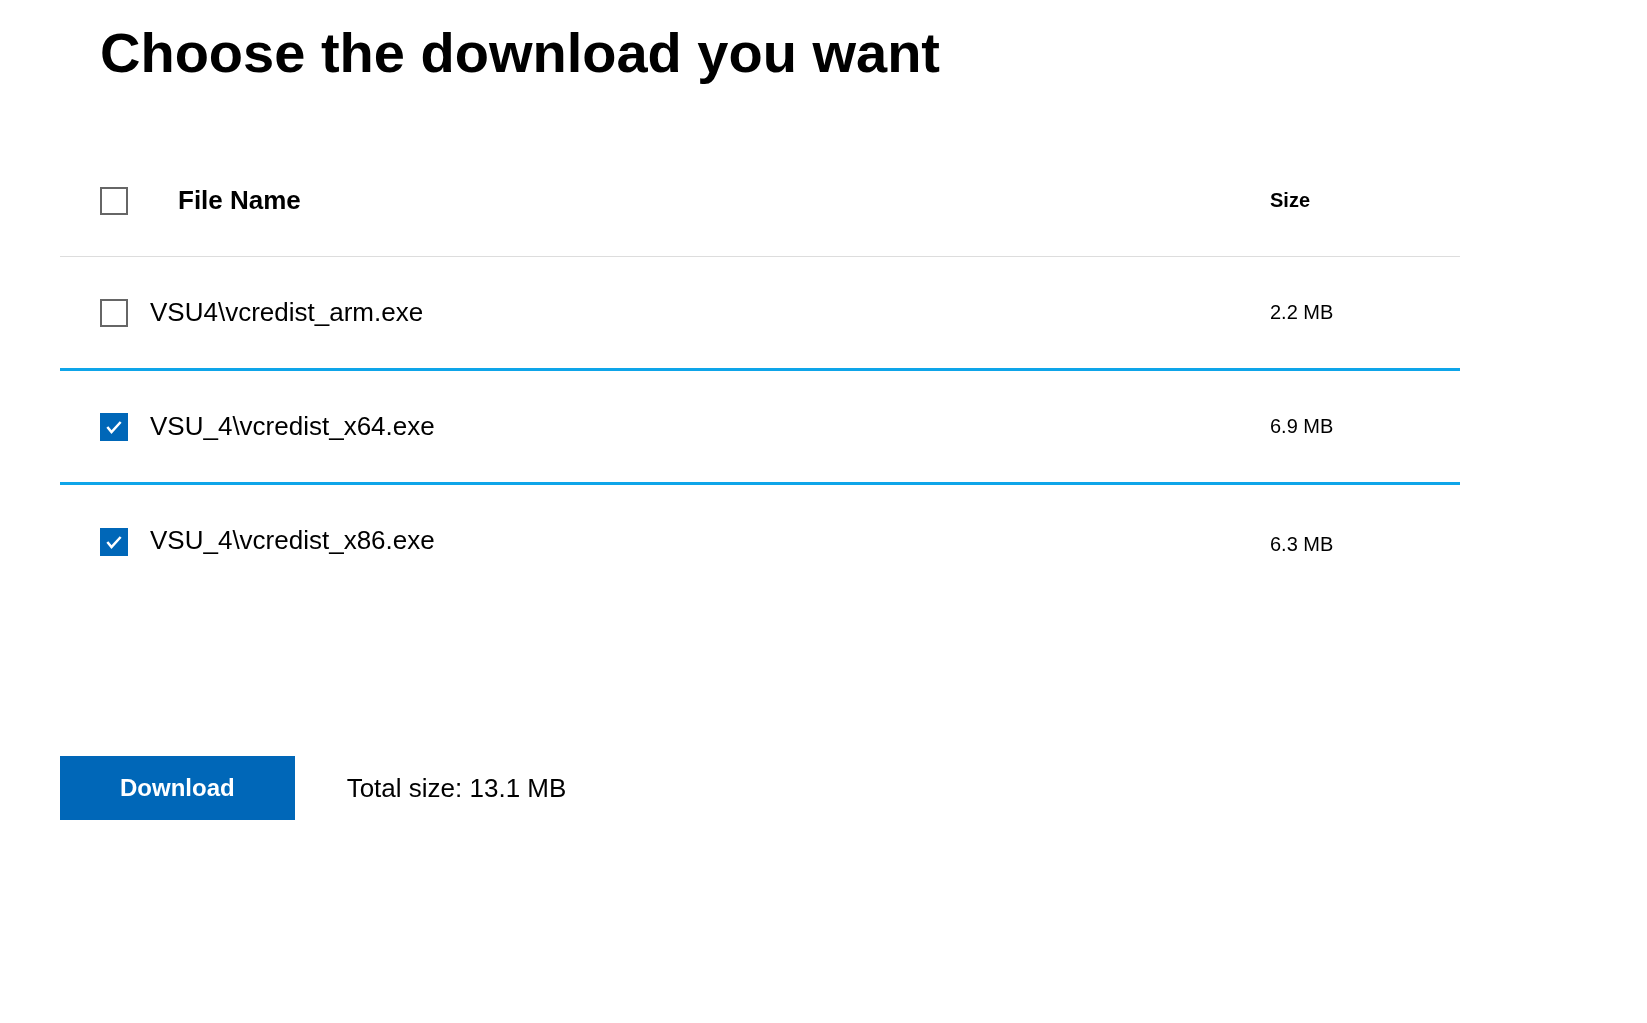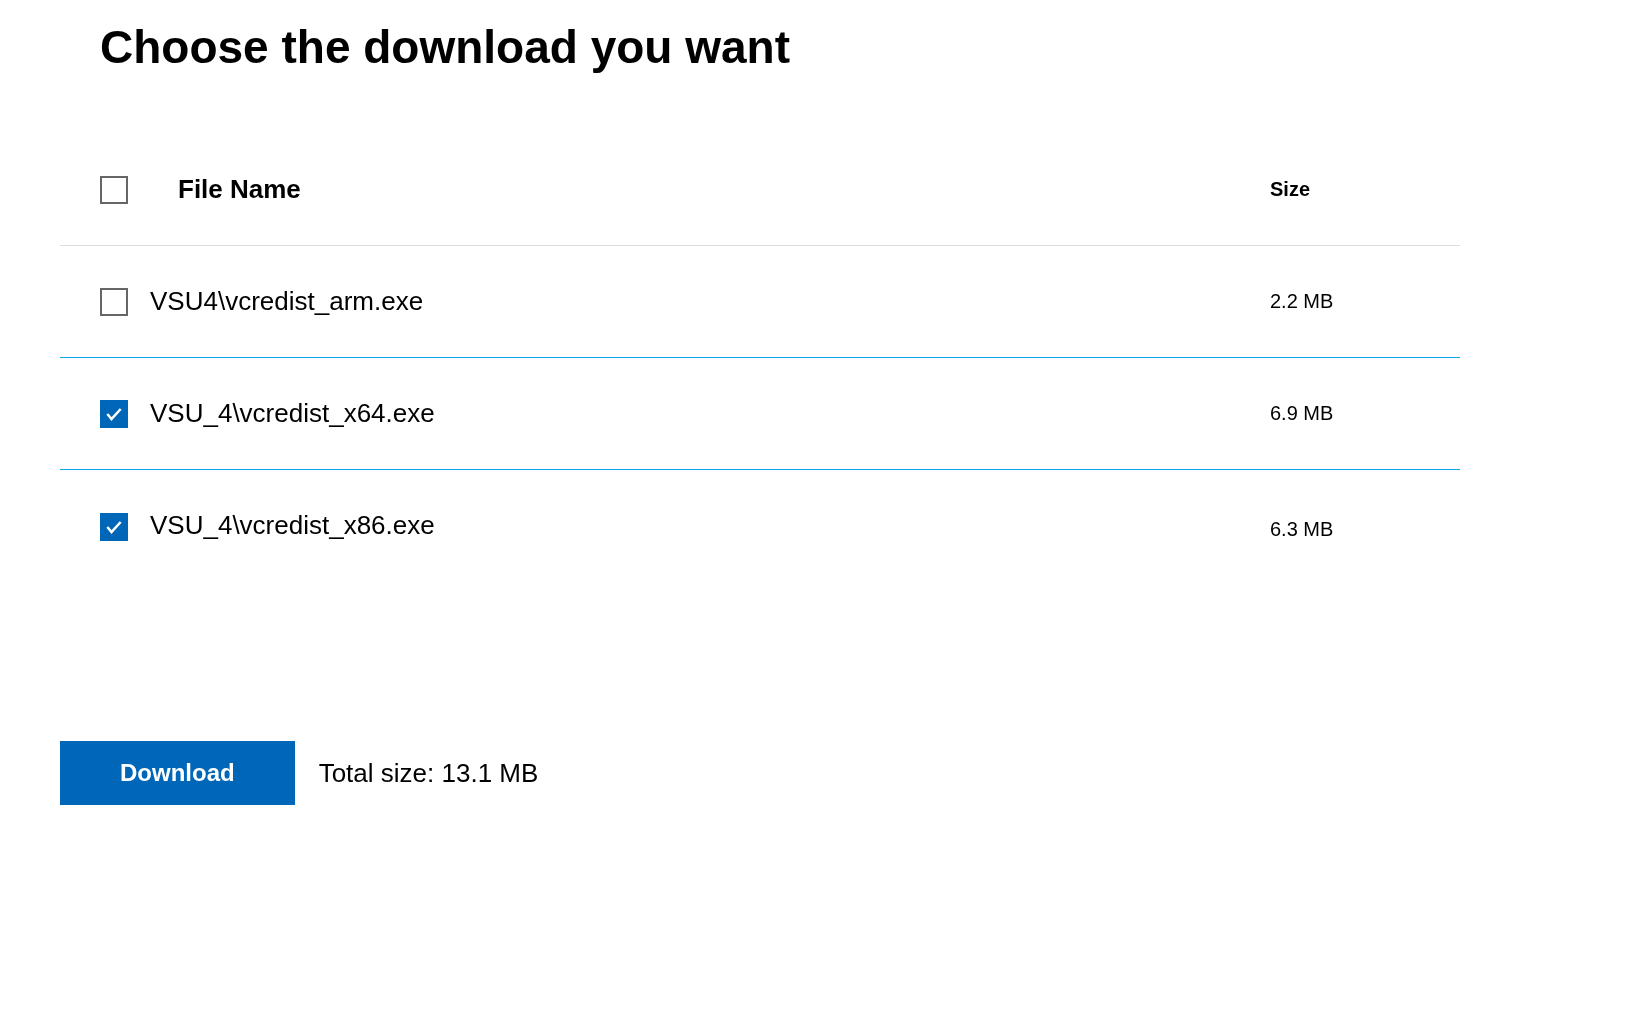--- a/index.html
+++ b/index.html
@@ -10,40 +10,40 @@
     body {
       font-family: 'Segoe UI', -apple-system, BlinkMacSystemFont, sans-serif;
       background: #fff;
       color: #000;
       padding: 20px 60px;
     }
     .container {
       max-width: 1400px;
     }
     .page-title {
-      font-size: 46px;
+      font-size: 56px;
       font-weight: 600;
       margin-bottom: 80px;
       margin-left: 40px;
     }
     .file-table {
       width: 100%;
     }
     .header-row {
       display: flex;
       align-items: center;
       padding: 20px 40px 40px 40px;
       border-bottom: 1px solid #ddd;
       gap: 28px;
     }
     .file-row {
       display: flex;
       align-items: center;
       padding: 40px 40px;
-      border-bottom: 1px solid #0ea5e9;
+      border-bottom: 3px solid #0ea5e9;
     }
     .file-row:last-of-type {
       border-bottom: none;
       align-items: flex-end;
     }
     .checkbox-cell {
       width: 50px;
       display: flex;
       align-items: center;
     }
@@ -85,21 +85,21 @@
       font-size: 20px;
       text-align: left;
     }
     .header-row .size-cell {
       font-weight: 600;
     }
     .footer {
       display: flex;
       align-items: center;
       margin-top: 160px;
-      gap: 24px;
+      gap: 52px;
     }
     .download-btn {
       background: #0067b8;
       color: #fff;
       border: none;
       padding: 18px 60px;
       font-size: 24px;
       font-weight: 600;
       cursor: pointer;
       font-family: inherit;

